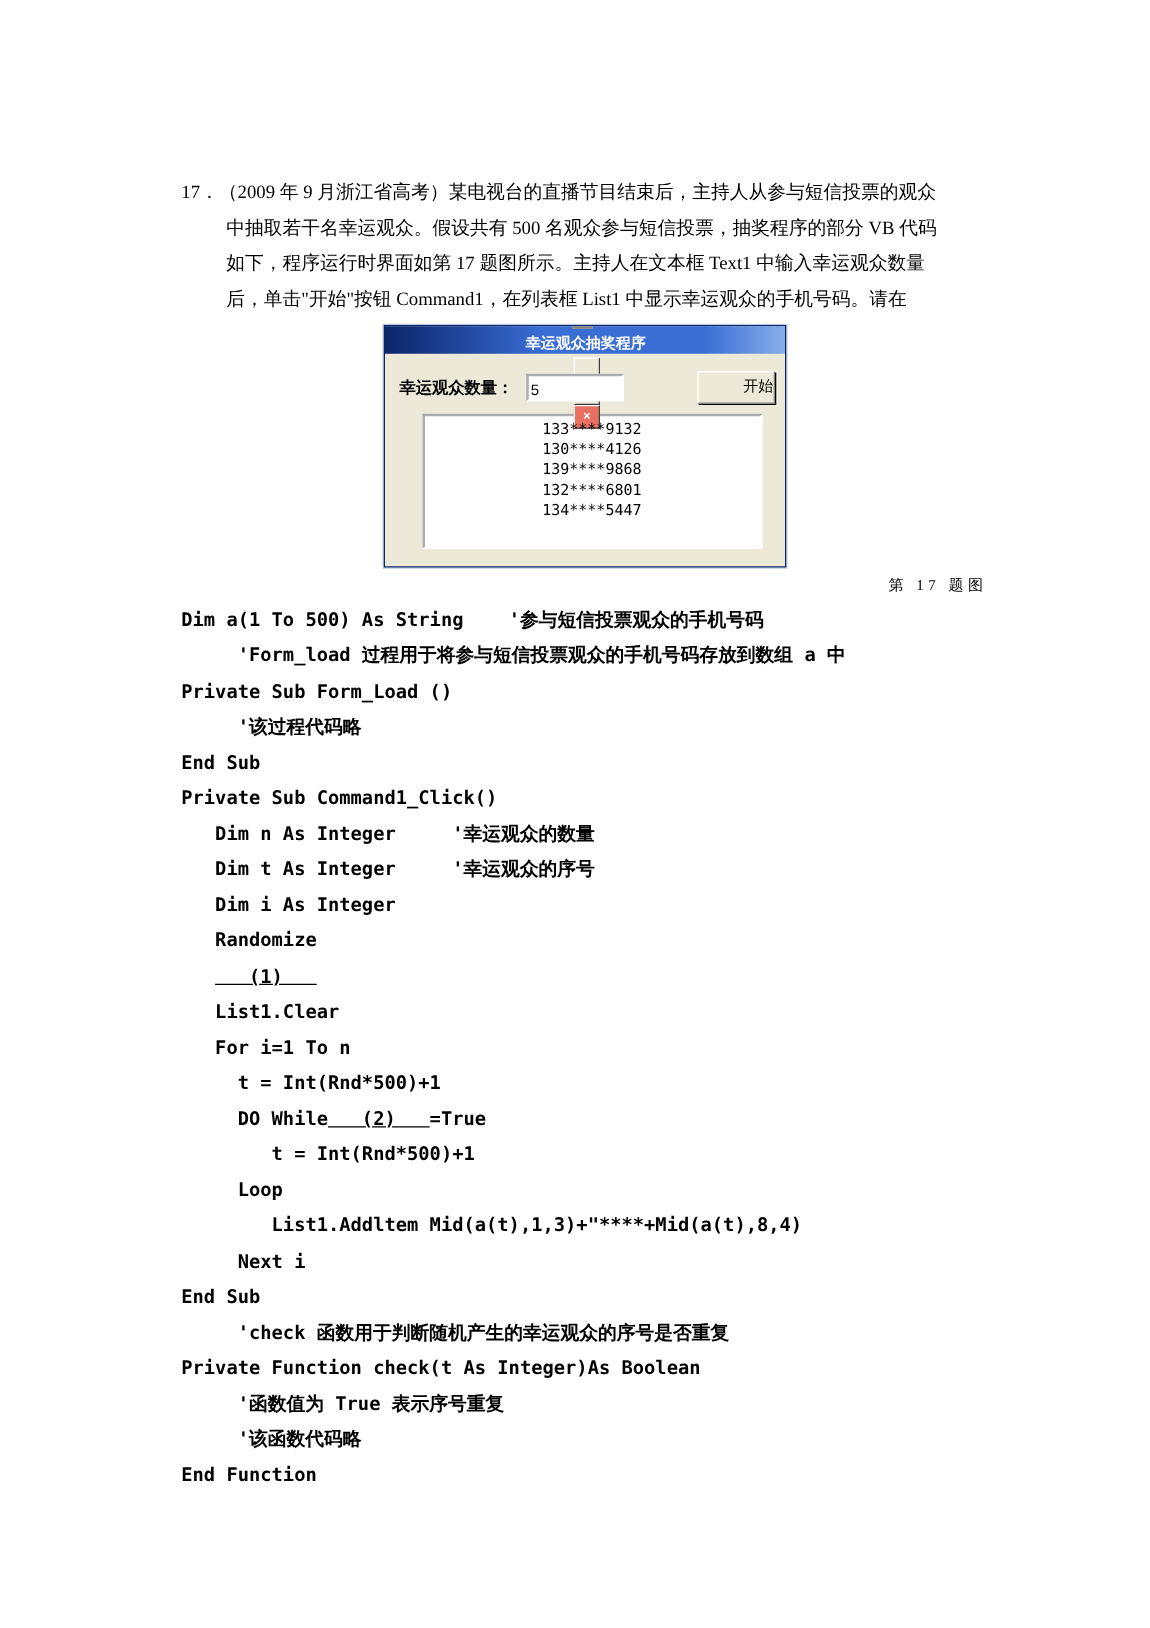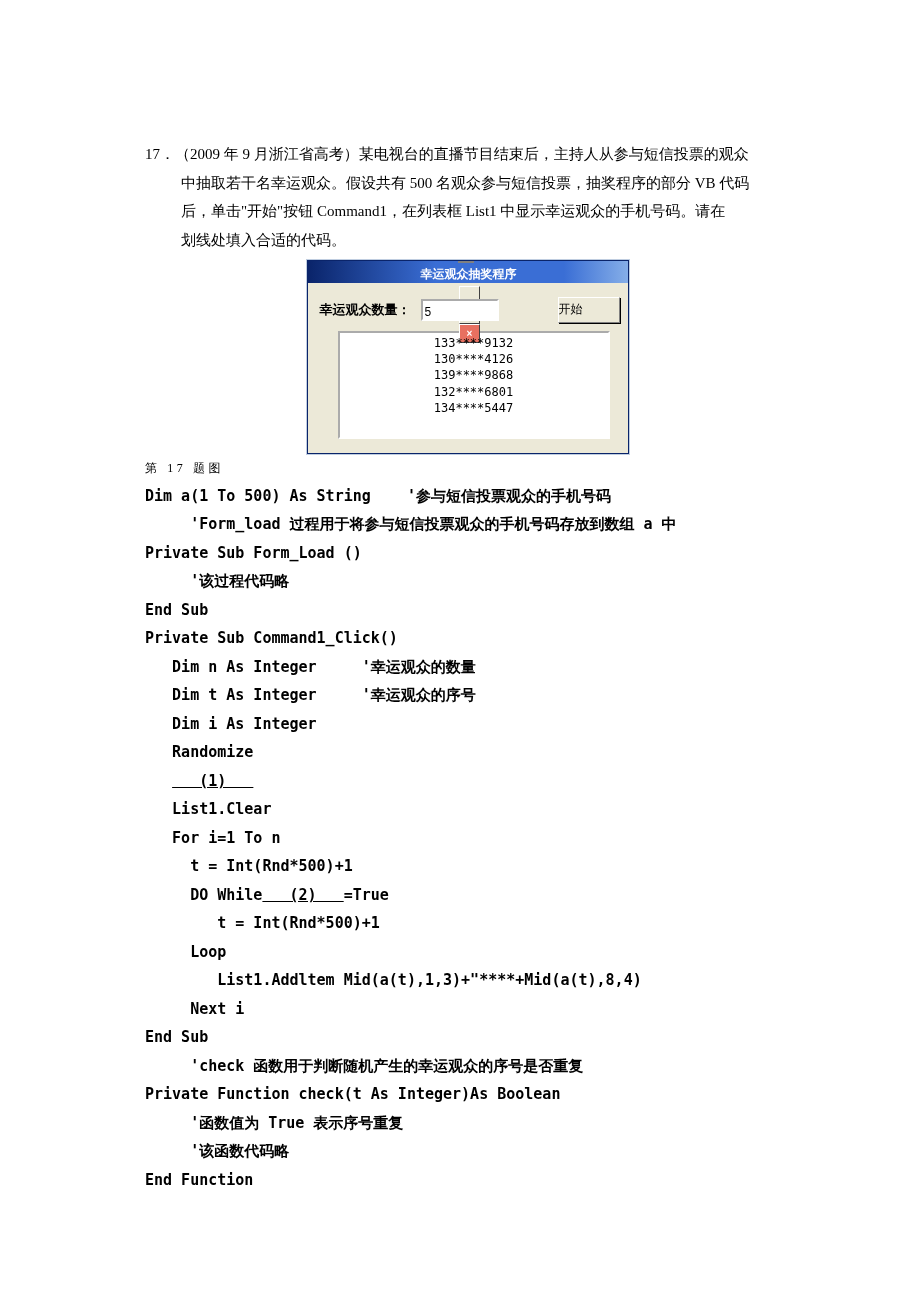--- a/index.html
+++ b/index.html
@@ -100,39 +100,39 @@
     font-size:12px;
   }
   .vb-button {
     width: 60px;
     height: 24px;
     border: 1px solid #808080;
     border-top-color:#fff;
     border-left-color:#fff;
     box-shadow: 1px 1px 0 #000;
     background:#ece9d8;
-    text-align:left;
+    text-align:right;
     line-height:22px;
     font-size:12px;
     margin-left:auto;
   }
   .vb-list {
     margin: 6px 10px 0 18px;
     width: 260px;
     height: 100px;
     background:#fff;
     border: 2px inset #fff;
     padding: 2px 4px;
     font-size: 12px;
     line-height: 1.35;
     font-family: "SimSun", monospace;
     text-align: center;
   }
   .caption {
-    text-align: left;
+    text-align: right;
     font-size: 12px;
     margin-top: 3px;
     letter-spacing: 0.3em;
   }
   .code {
     font-family: "SimSun", monospace;
     white-space: pre;
     font-size: 15px;
     line-height: 1.9;
     font-weight: bold;
@@ -140,22 +140,22 @@
   .u {
     text-decoration: underline;
   }
 </style>
 </head>
 <body>
 
 <div class="question-stem">
   <div class="stem-first"><span class="num">17．</span><span>（2009 年 9 月浙江省高考）某电视台的直播节目结束后，主持人从参与短信投票的观众</span></div>
   <div class="stem-line">中抽取若干名幸运观众。假设共有 500 名观众参与短信投票，抽奖程序的部分 VB 代码</div>
+  <div class="stem-line">如下，程序运行时界面如第 17 题图所示。主持人在文本框 Text1 中输入幸运观众数量</div>
   <div class="stem-line">后，单击"开始"按钮 Command1，在列表框 List1 中显示幸运观众的手机号码。请在</div>
-  <div class="stem-line">划线处填入合适的代码。</div>
 </div>
 
 <div class="fig-wrap">
   <div class="vb-window">
     <div class="vb-titlebar">
       <span class="ticon"></span>
       <span>幸运观众抽奖程序</span>
       <span class="spacer"></span>
       <span class="win-btn">_</span>
       <span class="win-btn">□</span>

